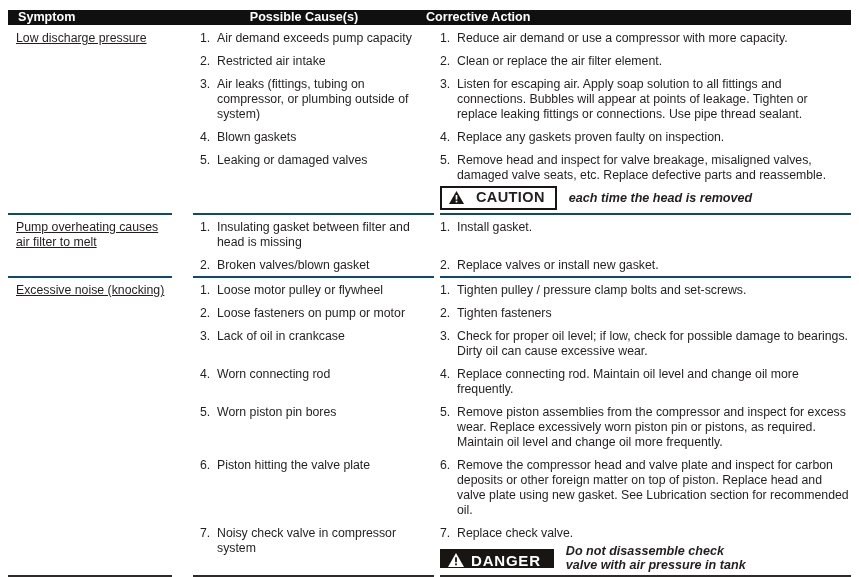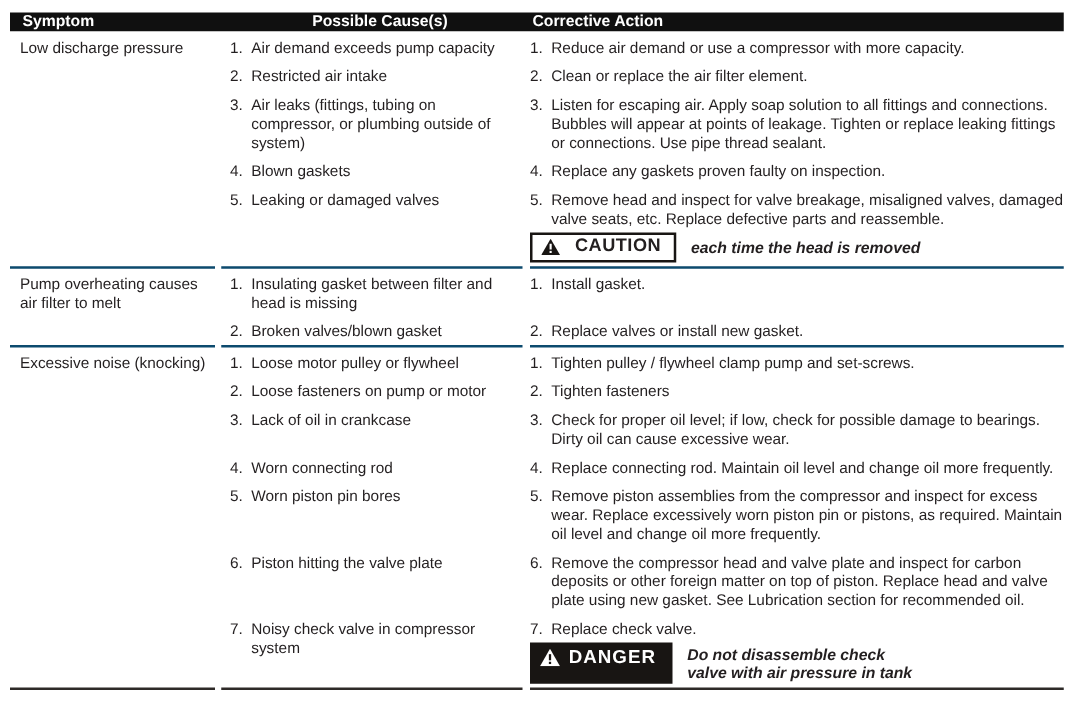--- a/index.html
+++ b/index.html
@@ -24,21 +24,21 @@
     font-size: 12.6px;
     height: 15px;
     align-items: center;
   }
   .th1 { width: 169px; padding-left: 10px; box-sizing: border-box; flex: none; }
   .th2 { width: 247px; padding-left: 7px;  box-sizing: border-box; flex: none; text-align: center; }
   .th3 { flex: 1;      padding-left: 2px; }
 
   
   .trow { display: flex; align-items: stretch; }
-  .sym  { width: 164px; margin-right: 5px; padding-left: 8px; box-sizing: border-box; flex: none; }
+  .sym  { width: 164px; margin-right: 21px; padding-left: 8px; box-sizing: border-box; flex: none; text-decoration: underline; }
   .pairs { flex: 1; display: flex; flex-direction: column; }
   .pair  { display: flex; align-items: stretch; }
   .cell-cause {
     width: 241px; margin-right: 6px; flex: none;
     padding-left: 7px; padding-bottom: 8px; box-sizing: border-box;
   }
   .cell-action { flex: 1; padding-bottom: 8px; box-sizing: border-box; }
 
   .item { display: flex; }
   .num  { width: 17px; flex: none; }
@@ -55,21 +55,21 @@
   .cbox {
     display: inline-flex; align-items: center; gap: 12px;
     border: 2.5px solid #181513;
     padding: 2px 10px 3px 7px;
     font-weight: bold; font-size: 14.5px; letter-spacing: .4px;
     background: #ffffff; flex: none;
   }
   .dbox {
     display: inline-flex; align-items: center; gap: 7px;
     background: #181513; color: #ffffff;
-    padding: 4px 13px 14px 8px;
+    padding: 4px 13px 0 8px;
     font-weight: bold; font-size: 15px; letter-spacing: .8px;
     flex: none;
   }
   .wnote {
     font-weight: bold; font-style: italic;
     font-size: 12.6px; line-height: 14px;
   }
   .tri { display: block; }
 </style>
 </head>
@@ -218,21 +218,21 @@
       <div class="pair">
         <div class="cell-cause bt">
           <div class="item">
               <span class="num">1.</span>
               <span class="itext">Loose motor pulley or flywheel</span>
             </div>
         </div>
         <div class="cell-action bt">
           <div class="item">
               <span class="num">1.</span>
-              <span class="itext">Tighten pulley / flywheel clamp pump and set-screws.</span>
+              <span class="itext">Tighten pulley / pressure clamp bolts and set-screws.</span>
             </div>
         </div>
       </div>
       <div class="pair">
         <div class="cell-cause">
           <div class="item">
               <span class="num">2.</span>
               <span class="itext">Loose fasteners on pump or motor</span>
             </div>
         </div>

